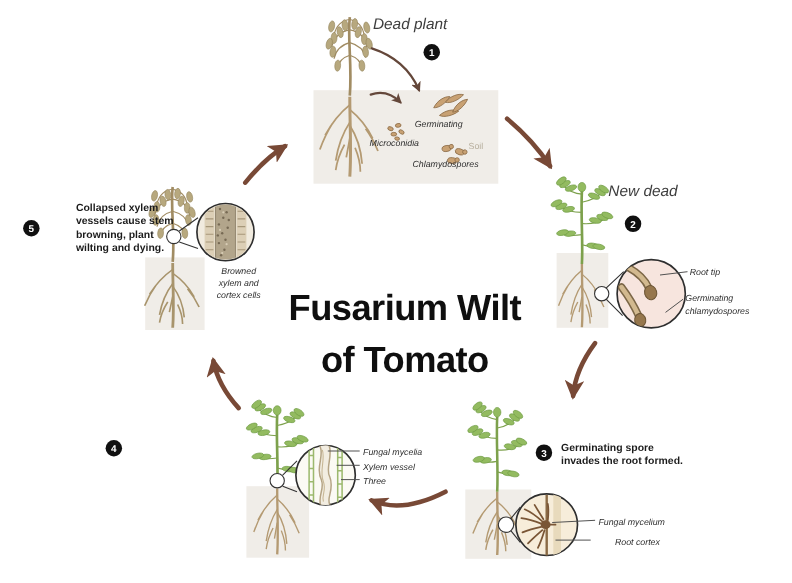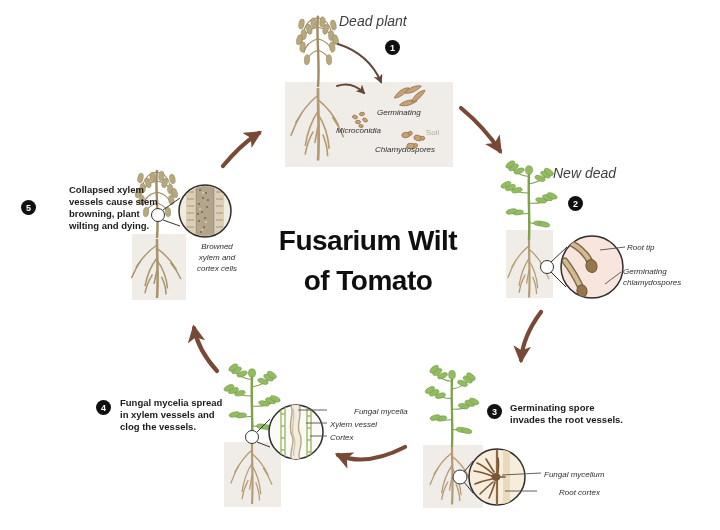--- a/index.html
+++ b/index.html
@@ -1,21 +1,21 @@
 <!DOCTYPE html>
 <html><head>
 <meta charset="utf-8">
 <style>
   html,body{margin:0;padding:0;background:#ffffff;}
   .canvas{position:relative;width:720px;height:530px;background:#ffffff;overflow:hidden;
           font-family:"Liberation Sans",sans-serif;}
   .art{position:absolute;left:0;top:0;}
   .abs{position:absolute;}
-  .title{width:256px;text-align:center;font-weight:bold;font-size:28px;line-height:1.42;
-         color:#0f0f0f;letter-spacing:-0.5px;white-space:pre-line;}
+  .title{width:256px;text-align:center;font-weight:bold;font-size:33px;line-height:1.42;
+         color:#0f0f0f;letter-spacing:-0.5px;white-space:pre-line;margin-top:36px;}
   .step-text{font-weight:bold;font-size:9.5px;line-height:1.26;color:#1b1b1b;white-space:pre-line;}
   .badge{width:15px;height:15px;border-radius:50%;background:#101010;color:#ffffff;
          font-size:9px;font-weight:bold;display:flex;align-items:center;justify-content:center;}
   .ilabel{font-style:italic;font-size:8px;color:#2e2e2e;white-space:pre-line;line-height:1.4;}
   .plant-label{font-style:italic;font-size:14px;color:#3d3d3d;}
   .soil-label{font-size:8px;color:#b6ad9c;margin-top:44px;}
   .center-label{text-align:center;}
 </style>
 </head>
 <body>
@@ -291,31 +291,28 @@
   <div class="abs ilabel" style="left:375px;top:144px;">Chlamydospores</div>
 
   <div class="abs badge" style="left:568px;top:196px;">2</div>
   <div class="abs plant-label" style="left:553px;top:165px;">New dead</div>
   <div class="abs ilabel" style="left:627px;top:242px;">Root tip</div>
   <div class="abs ilabel" style="left:623px;top:266px;">Germinating
 chlamydospores</div>
 
   <div class="abs badge" style="left:487px;top:404px;">3</div>
   <div class="abs step-text" style="left:510px;top:402px;width:125px;">Germinating spore
-invades the root vessels.</div>
+invades the root formed.</div>
   <div class="abs ilabel" style="left:544px;top:469px;">Fungal mycelium</div>
   <div class="abs ilabel" style="left:559px;top:487px;text-align:right;">Root cortex</div>
 
   <div class="abs badge" style="left:96px;top:400px;">4</div>
-  <div class="abs step-text" style="left:120px;top:397px;width:120px;">Fungal mycelia spread
-in xylem vessels and
-clog the vessels.</div>
-  <div class="abs ilabel" style="left:330px;top:406px;margin-left:24px;">Fungal mycelia</div>
+  <div class="abs ilabel" style="left:330px;top:406px;">Fungal mycelia</div>
   <div class="abs ilabel" style="left:330px;top:419px;">Xylem vessel</div>
-  <div class="abs ilabel" style="left:330px;top:432px;">Cortex</div>
+  <div class="abs ilabel" style="left:330px;top:432px;">Three</div>
 
   <div class="abs badge" style="left:21px;top:200px;">5</div>
   <div class="abs step-text" style="left:45px;top:184px;width:110px;margin-left:24px;">Collapsed xylem
 vessels cause stem
 browning, plant
 wilting and dying.</div>
   <div class="abs ilabel center-label" style="left:188px;top:241px;width:58px;">Browned
 xylem and
 cortex cells</div>
 

